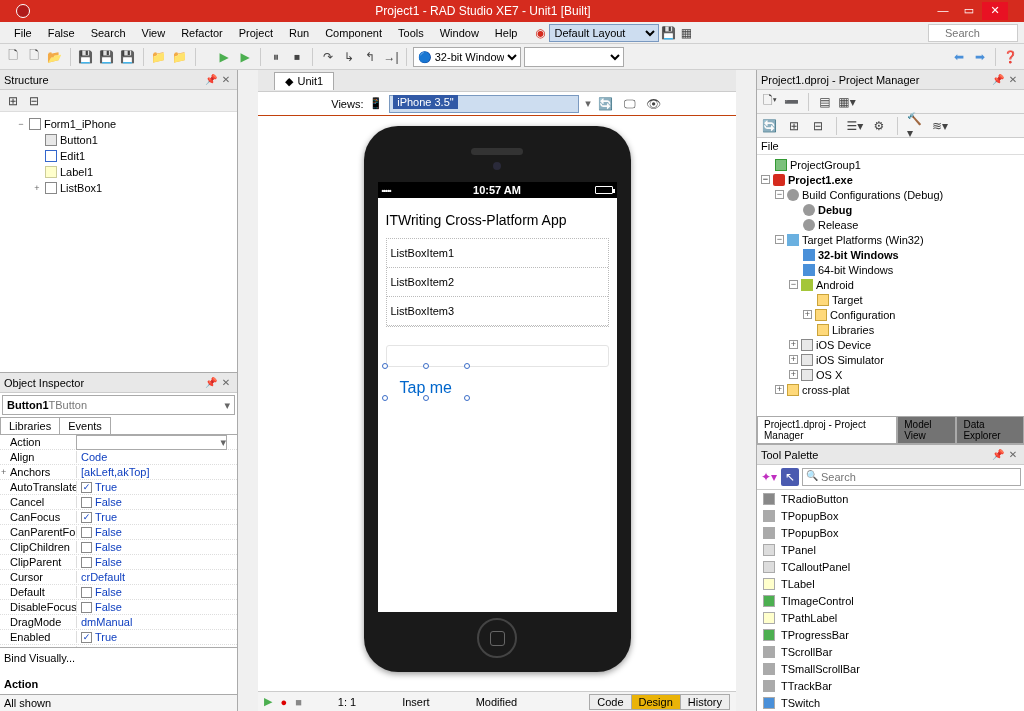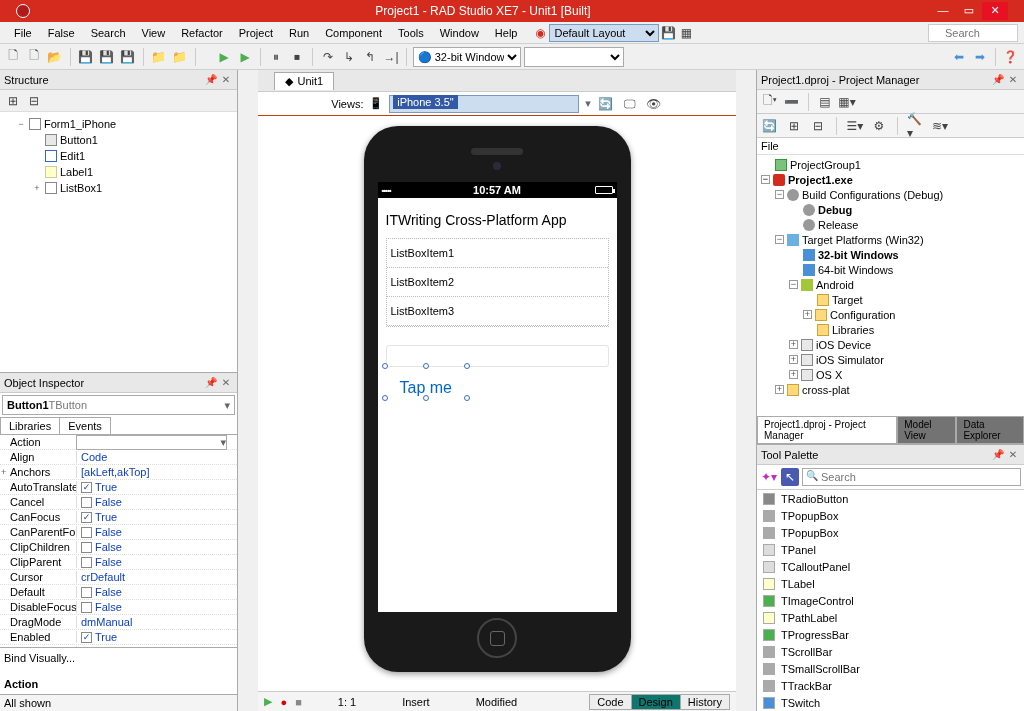--- a/index.html
+++ b/index.html
@@ -97,21 +97,21 @@
 .edit-field { margin-top:18px; height:22px; border:1px solid #e4e4e4; background:#fff; border-radius:3px; }
 .tap-btn { margin-top:12px; color:#0066cc; font-size:16px; padding:3px 0; position:relative; display:inline-block; }
 .handle { width:6px; height:6px; border:1px solid #3a6cc7; border-radius:50%; background:#fff; position:absolute; }
 .sel-wrap { position:relative; display:inline-block; }
 
 
 .center-status { height:20px; border-top:1px solid #ccc; background:#f4f4f4; display:flex; align-items:center; padding:0 6px; gap:8px; font-size:11px; }
 .center-status .spacer { flex:1; }
 .center-status .tabset { display:flex; }
 .center-status .tabset div { border:1px solid #aaa; padding:1px 7px; background:#eee; margin-left:-1px; }
-.center-status .tabset div.active { background:#0f766e; }
+.center-status .tabset div.active { background:#eab308; }
 
 
 .pm-toolbar { height:24px; border-bottom:1px solid #ccc; display:flex; align-items:center; padding:0 4px; gap:4px; background:#f4f4f4; }
 .pm-toolbar2 { height:24px; border-bottom:1px solid #ccc; display:flex; align-items:center; padding:0 4px; gap:6px; background:#f4f4f4; }
 .pm-tree { flex:1; overflow:auto; padding:2px; font-size:11px; }
 .pm-row { display:flex; align-items:center; height:15px; gap:3px; white-space:nowrap; }
 .pm-row.bold { font-weight:bold; }
 .pmind0{padding-left:2px}.pmind1{padding-left:16px}.pmind2{padding-left:30px}.pmind3{padding-left:44px}
 .pm-row .exp { width:9px; height:9px; border:1px solid #999; text-align:center; line-height:7px; font-size:9px; color:#555; background:#fff; }
 .pm-row .noexp { width:11px; }

